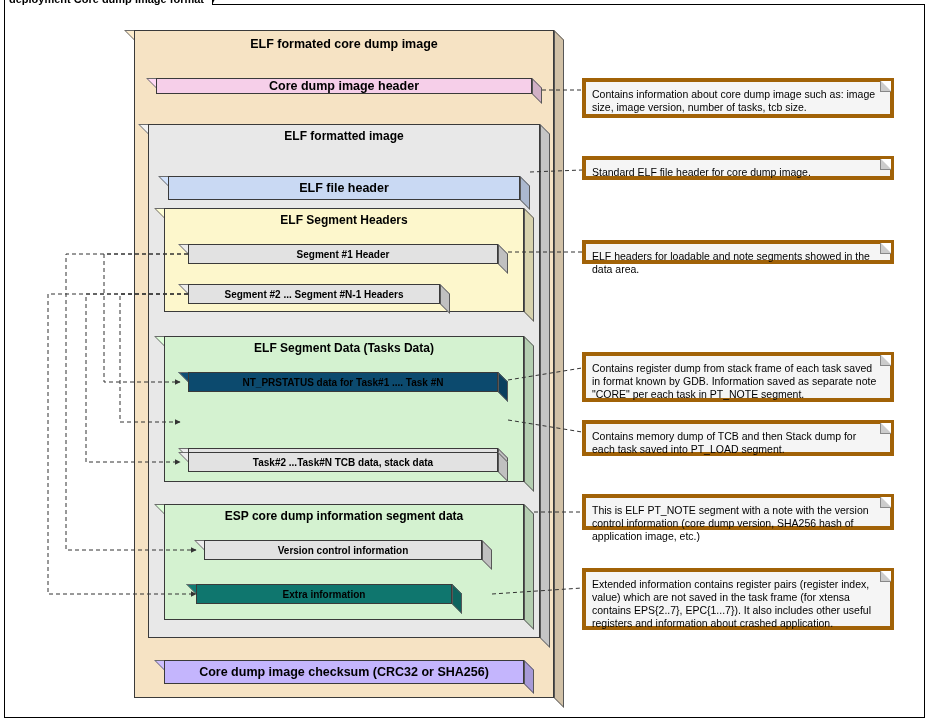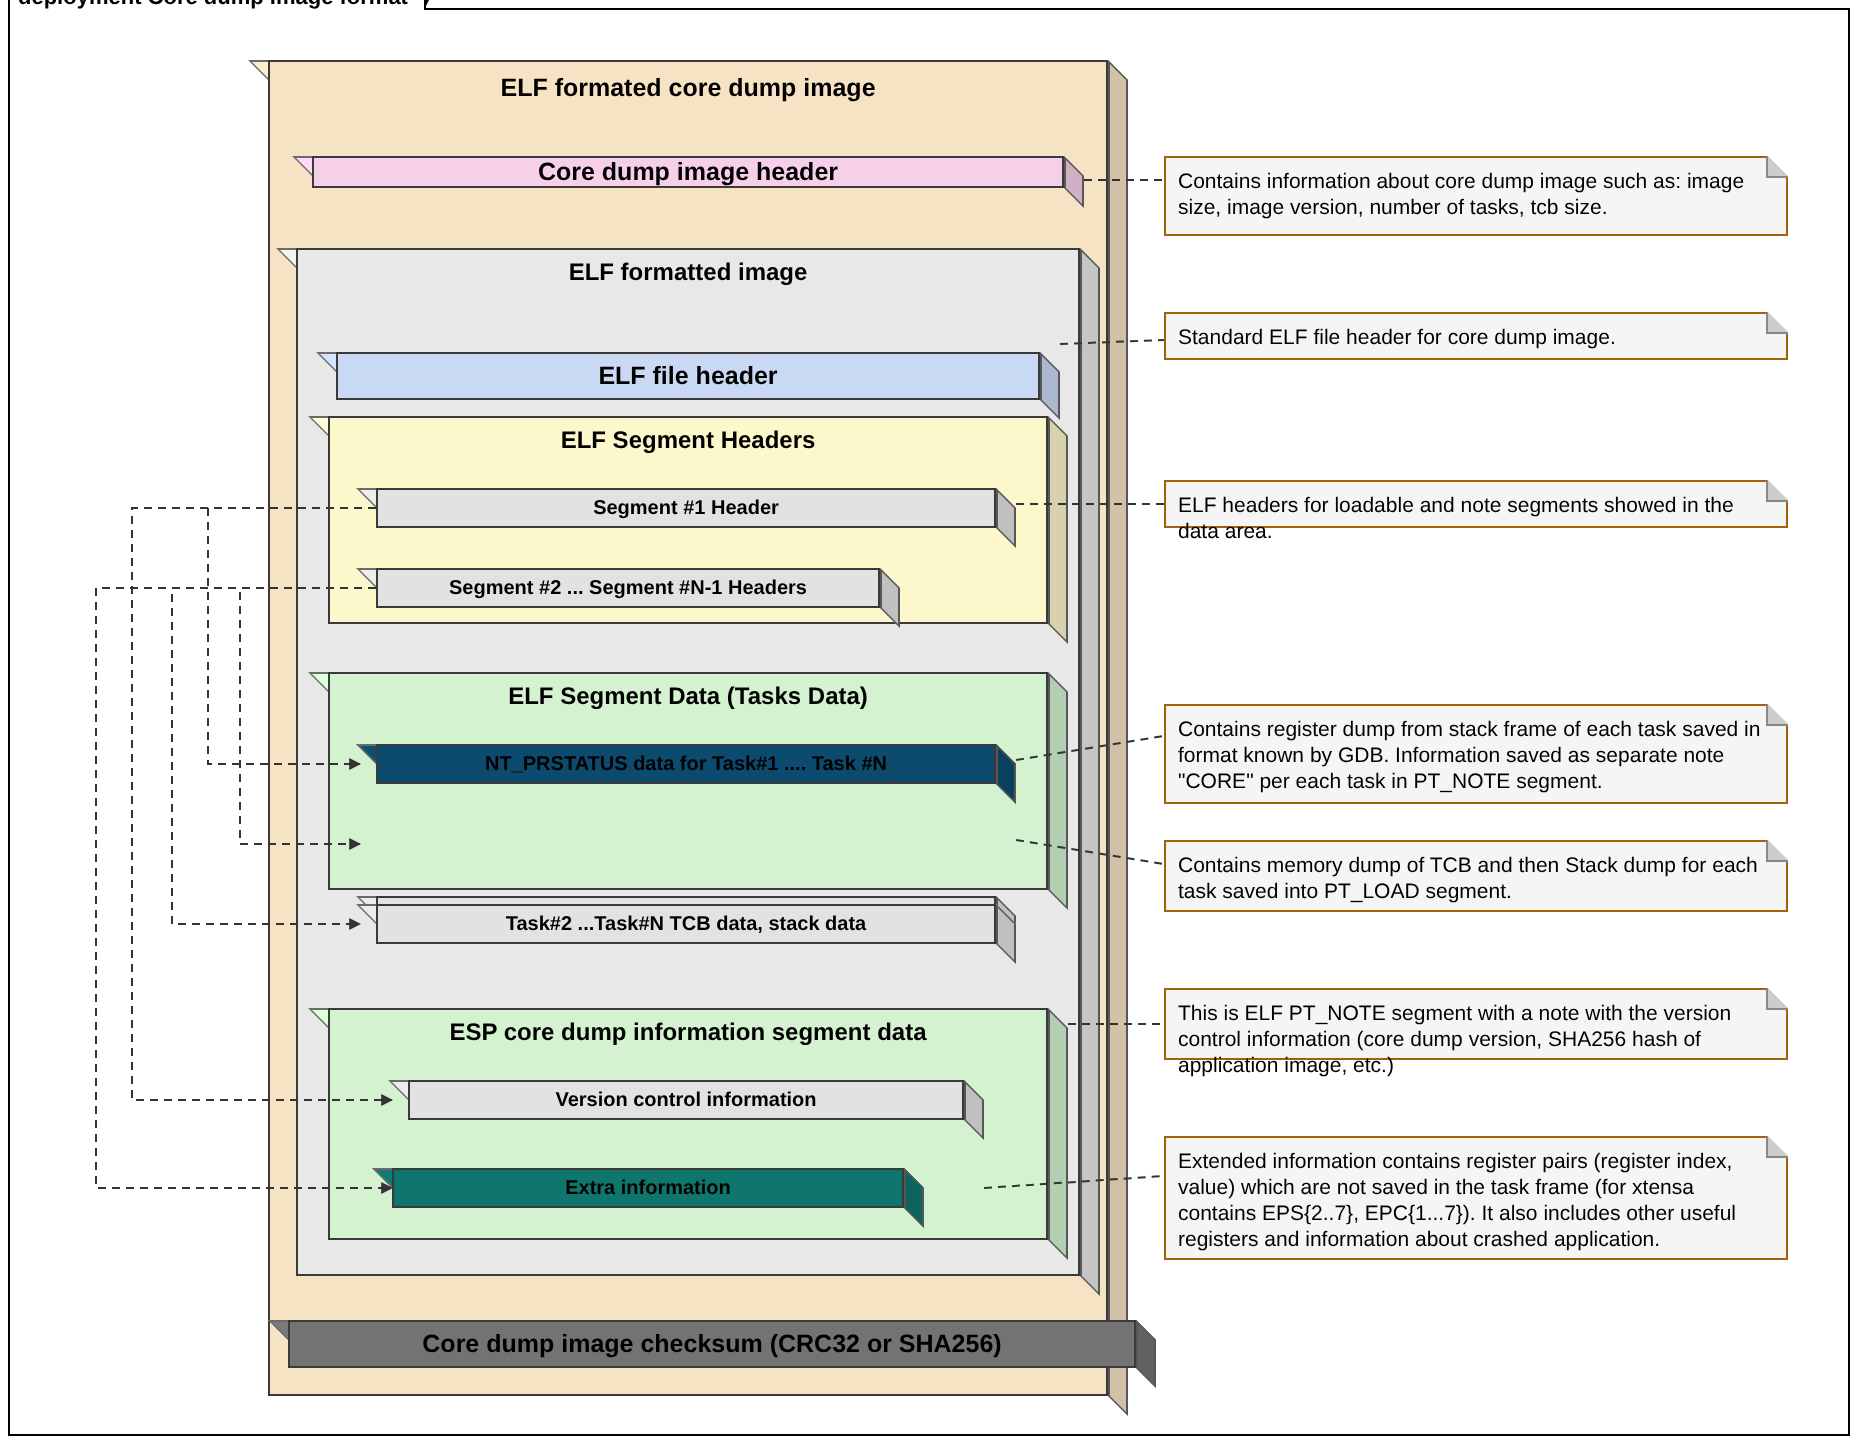--- a/index.html
+++ b/index.html
@@ -72,21 +72,21 @@
     text-align:center;
     padding:0 6px;
   }
   .box3d.title .face { font-size: 12.5px; }
   .box3d.small .face { font-size: 10px; font-weight: bold; }
 
   
   .note {
     position:absolute;
     background:#f5f5f5;
-    border:1px solid #a16207;
+    border:4px solid #a16207;
     font-size:10.5px;
     line-height:1.25;
     padding:6px 10px 6px 6px;
   }
   .note::after{
     content:'';
     position:absolute;
     right:-1px; top:-1px;
     width:0;height:0;
     border-left:10px solid #ccc;
@@ -145,21 +145,21 @@
   <div class="top"></div>
     <div class="side"></div>
   <div class="face">Segment #1 Header</div>
 </div>
 <div class="box3d small" style="left:188px; top:284px; width:252px; height:20px; background:#e2e2e2;">
   <div class="top"></div>
     <div class="side"></div>
   <div class="face">Segment #2 ... Segment #N-1 Headers</div>
 </div>
 
-<div class="box3d" style="left:164px; top:336px; width:360px; height:109px; background:#d4f2d0;">
+<div class="box3d" style="left:164px; top:336px; width:360px; height:146px; background:#d4f2d0;">
   <div class="top"></div>
     <div class="side"></div>
   <div class="face" style="align-items:flex-start; padding-top:4px; font-size:12px;">ELF Segment Data (Tasks Data)</div>
 </div>
 <div class="box3d small" style="left:188px; top:372px; width:310px; height:20px; background:#0c4a6e;">
   <div class="top"></div>
     <div class="side"></div>
   <div class="face">NT_PRSTATUS data for Task#1 .... Task #N</div>
 </div>
 <div class="box3d small" style="left:188px; top:412px; width:310px; height:20px; background:#e2e2e2;margin-top:36px;">
@@ -182,21 +182,21 @@
   <div class="top"></div>
     <div class="side"></div>
   <div class="face">Version control information</div>
 </div>
 <div class="box3d small" style="left:196px; top:584px; width:256px; height:20px; background:#0f766e;">
   <div class="top"></div>
     <div class="side"></div>
   <div class="face">Extra information</div>
 </div>
 
-<div class="box3d title" style="left:144px; top:660px; width:424px; height:24px; background:#737373;">
+<div class="box3d title" style="left:164px; top:660px; width:360px; height:24px; background:#c4b5fd;">
   <div class="top"></div>
     <div class="side"></div>
   <div class="face">Core dump image checksum (CRC32 or SHA256)</div>
 </div>
 
 <div class="note" style="left:582px; top:78px; width:312px; height:40px;">Contains information about core dump image such as: image size, image version, number of tasks, tcb size.</div>
 <div class="note" style="left:582px; top:156px; width:312px; height:24px;">Standard ELF file header for core dump image.</div>
 <div class="note" style="left:582px; top:240px; width:312px; height:24px;">ELF headers for loadable and note segments showed in the data area.</div>
 <div class="note" style="left:582px; top:352px; width:312px; height:50px;">Contains register dump from stack frame of each task saved in format known by GDB. Information saved as separate note "CORE" per each task in PT_NOTE segment.</div>
 <div class="note" style="left:582px; top:420px; width:312px; height:36px;">Contains memory dump of TCB and then Stack dump for each task saved into PT_LOAD segment.</div>

